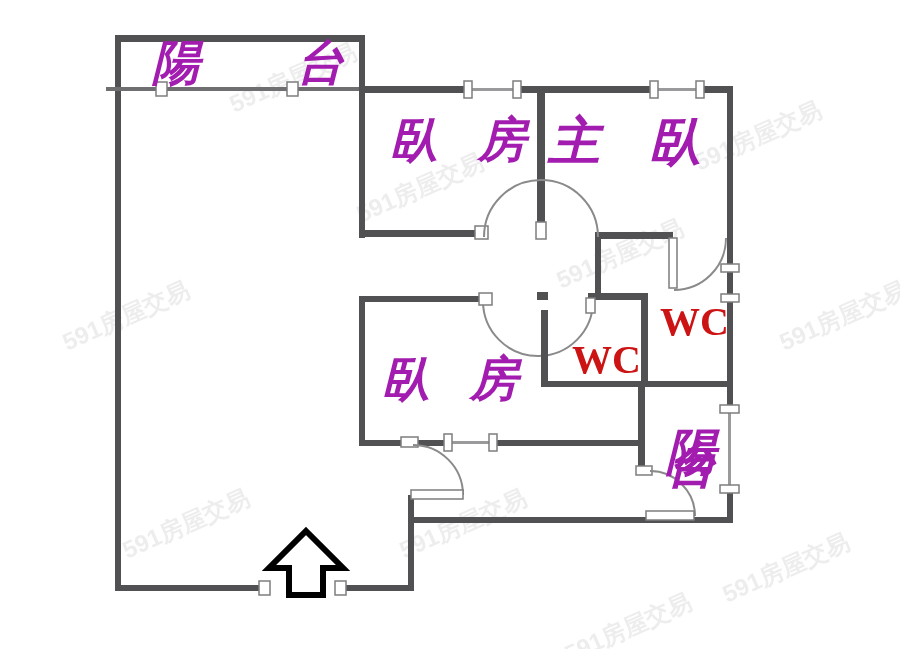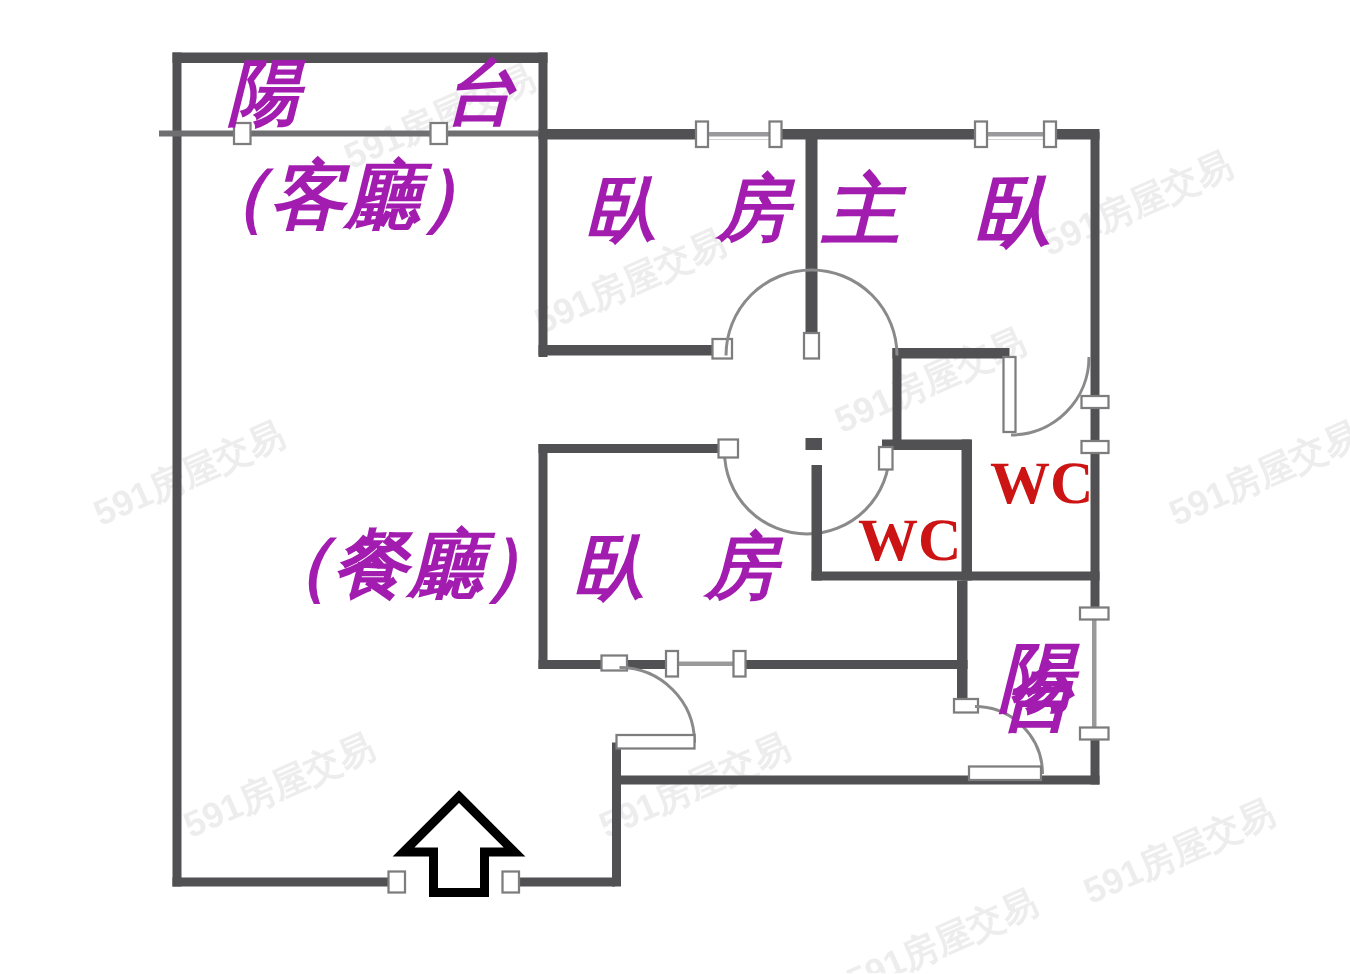--- a/index.html
+++ b/index.html
@@ -111,22 +111,20 @@
     <rect class="leaf" x="636" y="466" width="16" height="9"></rect>
     <path class="arc" d="M 650 471 A 45 45 0 0 1 695 516"></path>
     <rect class="leaf" x="646" y="511" width="48" height="9"></rect>
 
     <rect class="post" x="259" y="581" width="11" height="14"></rect>
     <rect class="post" x="335" y="581" width="11" height="14"></rect>
     <path class="arrow" d="M 306 531 L 343 568 L 323 568 L 323 595 L 289 595 L 289 568 L 269 568 Z"></path>
   </svg>
 
   <div class="label" style="left:152px;top:38px;font-size:48px;letter-spacing:42px">陽 台</div>
-  <div class="label paren" style="left:130px;top:104px">（客廳）</div>
   <div class="label" style="left:390px;top:115px;font-size:48px;letter-spacing:14px">臥 房</div>
   <div class="label" style="left:548px;top:115px;font-size:52px;letter-spacing:18px">主 臥</div>
-  <div class="label paren" style="left:172px;top:350px">（餐廳）</div>
   <div class="label" style="left:382px;top:354px;font-size:48px;letter-spacing:14px">臥 房</div>
   <div class="wc" style="left:572px;top:340px">WC</div>
   <div class="wc" style="left:660px;top:302px">WC</div>
   <div class="label vert" style="left:665px;top:390px;font-size:50px">陽台</div>
 
 </div>
 
 </body></html>

